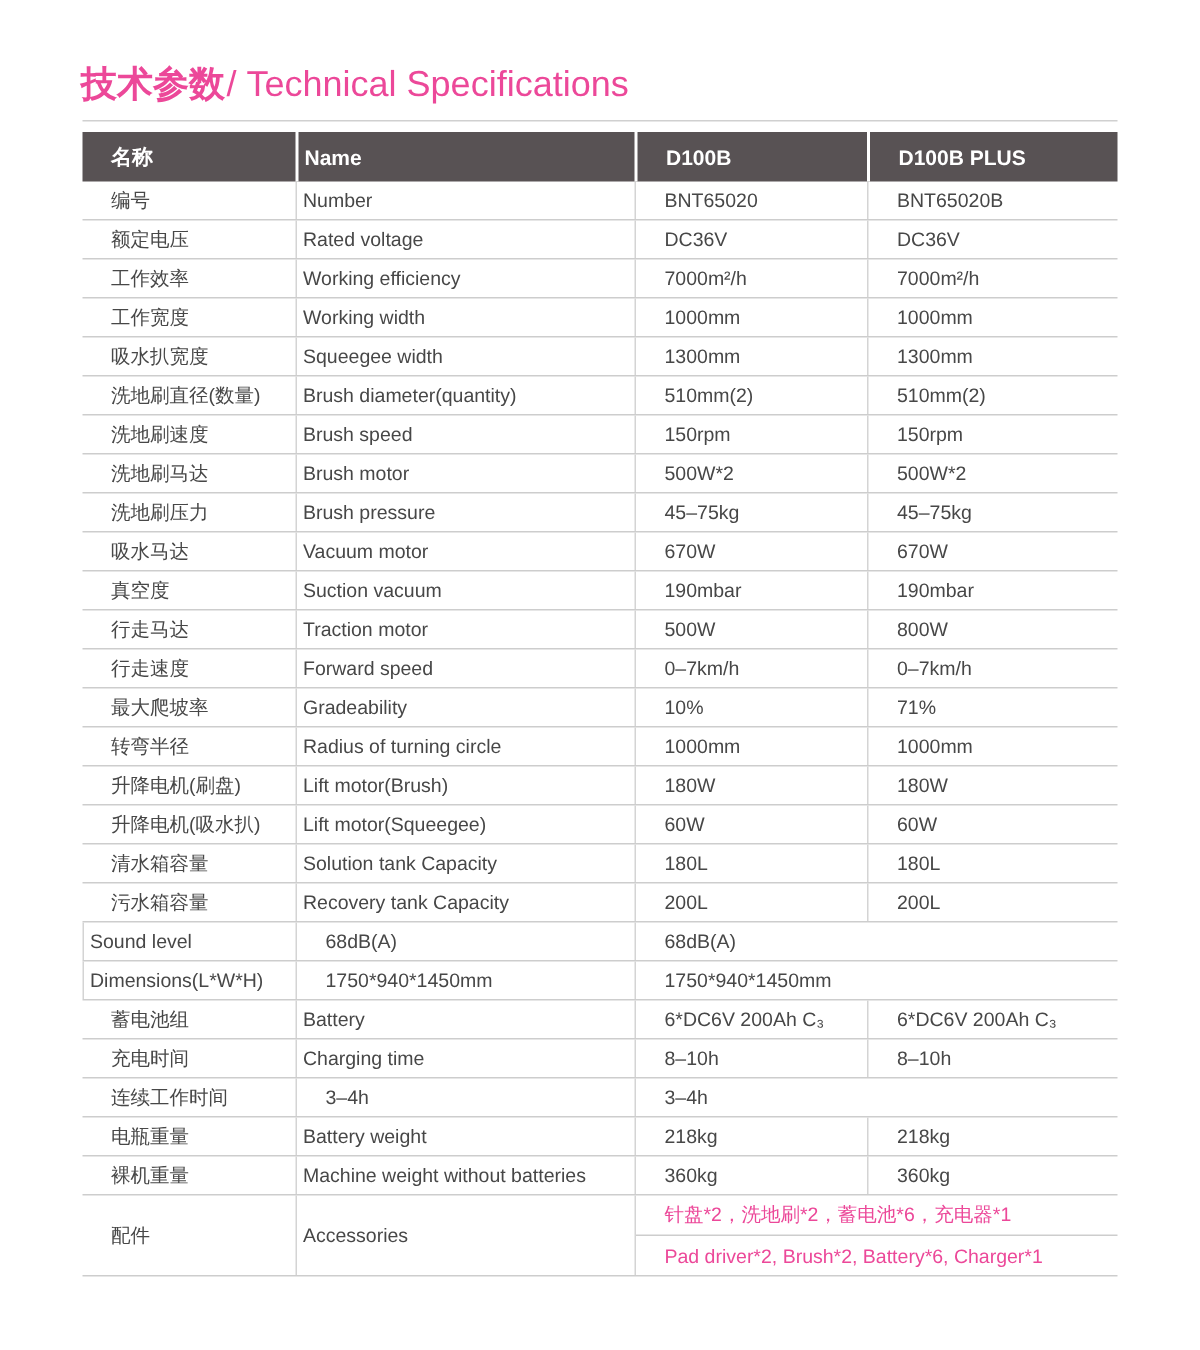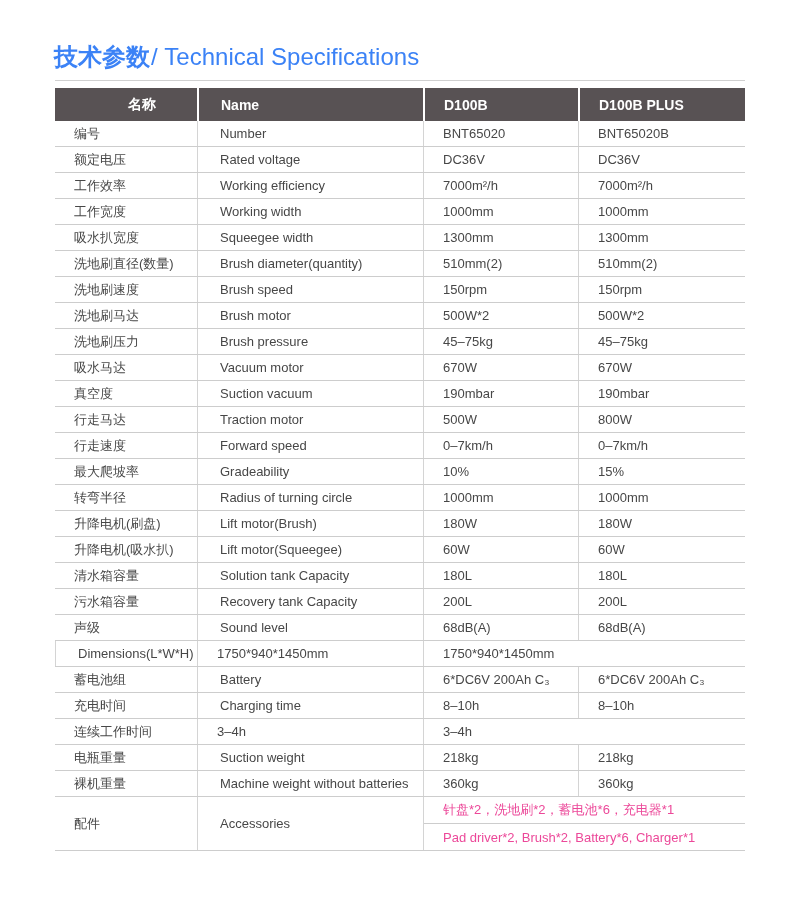--- a/index.html
+++ b/index.html
@@ -22,32 +22,32 @@
   .top-rule{position:absolute;left:55px;top:80px;width:690px;height:1px;background:#d0d0d0;}
 
   
   .spec-table{position:absolute;left:55px;top:88px;width:690px;}
   .grid-cols{display:grid;grid-template-columns:142px 226px 155px 167px;}
 
   .thead{
     height:33px;color:#ffffff;font-weight:700;font-size:14px;
   }
   .thead .th{display:flex;align-items:center;height:100%;box-sizing:border-box;}
-  .thead .c1{padding-left:29px;margin-left:44px;}
+  .thead .c1{padding-left:19px;}
   .thead .c2{border-left:2px solid #ffffff;}
   .thead .c3{padding-left:19px;border-left:2px solid #ffffff;}
   .thead .c4{padding-left:19px;border-left:2px solid #ffffff;}
 
   .trow{height:25px;border-bottom:1px solid #cdcdcd;}
   .td{
     display:flex;align-items:center;height:100%;box-sizing:border-box;
     font-size:13px;color:#474747;white-space:nowrap;overflow:hidden;
   }
   .c1{padding-left:19px;}
-  .c2{padding-left:22px;border-left:1px solid #d4d4d4;}
+  .c2{padding-left:4px;border-left:1px solid #d4d4d4;}
   .c3{padding-left:19px;border-left:1px solid #d4d4d4;}
   .c4{padding-left:19px;border-left:1px solid #d4d4d4;}
 
   
   .acc-row{
     display:grid;grid-template-columns:142px 226px 322px;
     height:53px;border-bottom:1px solid #cdcdcd;
   }
   .acc-row .td{height:100%;}
   .acc-values{border-left:1px solid #d4d4d4;box-sizing:border-box;}
@@ -56,21 +56,21 @@
     font-size:13px;color:#ec4899;white-space:nowrap;
   }
   .acc-line-1{border-bottom:1px solid #cdcdcd;height:26px;box-sizing:content-box;}
   .acc-line-2{height:26px;}
 </style>
 </head>
 <body>
 
 <div class="page">
 
-  <h1 class="title" style="color: #3b82f6;">
+  <h1 class="title" style="color: #ec4899;">
     <span class="title-zh">技术参数</span><span class="title-en">/ Technical Specifications</span>
   </h1>
 
   <div class="top-rule"></div>
 
   <div class="spec-table">
 
     <div class="thead grid-cols" style="background: rgb(88, 82, 84);">
       <div class="th c1">名称</div>
       <div class="th c2">Name</div>
@@ -167,21 +167,21 @@
     <div class="td c1">行走速度</div>
     <div class="td c2">Forward speed</div>
     <div class="td c3">0–7km/h</div>
     <div class="td c4">0–7km/h</div>
   </div>
 
   <div class="trow grid-cols">
     <div class="td c1">最大爬坡率</div>
     <div class="td c2">Gradeability</div>
     <div class="td c3">10%</div>
-    <div class="td c4">15%</div>
+    <div class="td c4">71%</div>
   </div>
 
   <div class="trow grid-cols">
     <div class="td c1">转弯半径</div>
     <div class="td c2">Radius of turning circle</div>
     <div class="td c3">1000mm</div>
     <div class="td c4">1000mm</div>
   </div>
 
   <div class="trow grid-cols">
@@ -206,21 +206,20 @@
   </div>
 
   <div class="trow grid-cols">
     <div class="td c1">污水箱容量</div>
     <div class="td c2">Recovery tank Capacity</div>
     <div class="td c3">200L</div>
     <div class="td c4">200L</div>
   </div>
 
   <div class="trow grid-cols">
-    <div class="td c1">声级</div>
     <div class="td c2">Sound level</div>
     <div class="td c3">68dB(A)</div>
     <div class="td c4">68dB(A)</div>
   </div>
 
   <div class="trow grid-cols">
     <div class="td c2">Dimensions(L*W*H)</div>
     <div class="td c3">1750*940*1450mm</div>
     <div class="td c4">1750*940*1450mm</div>
   </div>
@@ -240,21 +239,21 @@
   </div>
 
   <div class="trow grid-cols">
     <div class="td c1">连续工作时间</div>
     <div class="td c3">3–4h</div>
     <div class="td c4">3–4h</div>
   </div>
 
   <div class="trow grid-cols">
     <div class="td c1">电瓶重量</div>
-    <div class="td c2">Suction weight</div>
+    <div class="td c2">Battery weight</div>
     <div class="td c3">218kg</div>
     <div class="td c4">218kg</div>
   </div>
 
   <div class="trow grid-cols">
     <div class="td c1">裸机重量</div>
     <div class="td c2">Machine weight without batteries</div>
     <div class="td c3">360kg</div>
     <div class="td c4">360kg</div>
   </div>

